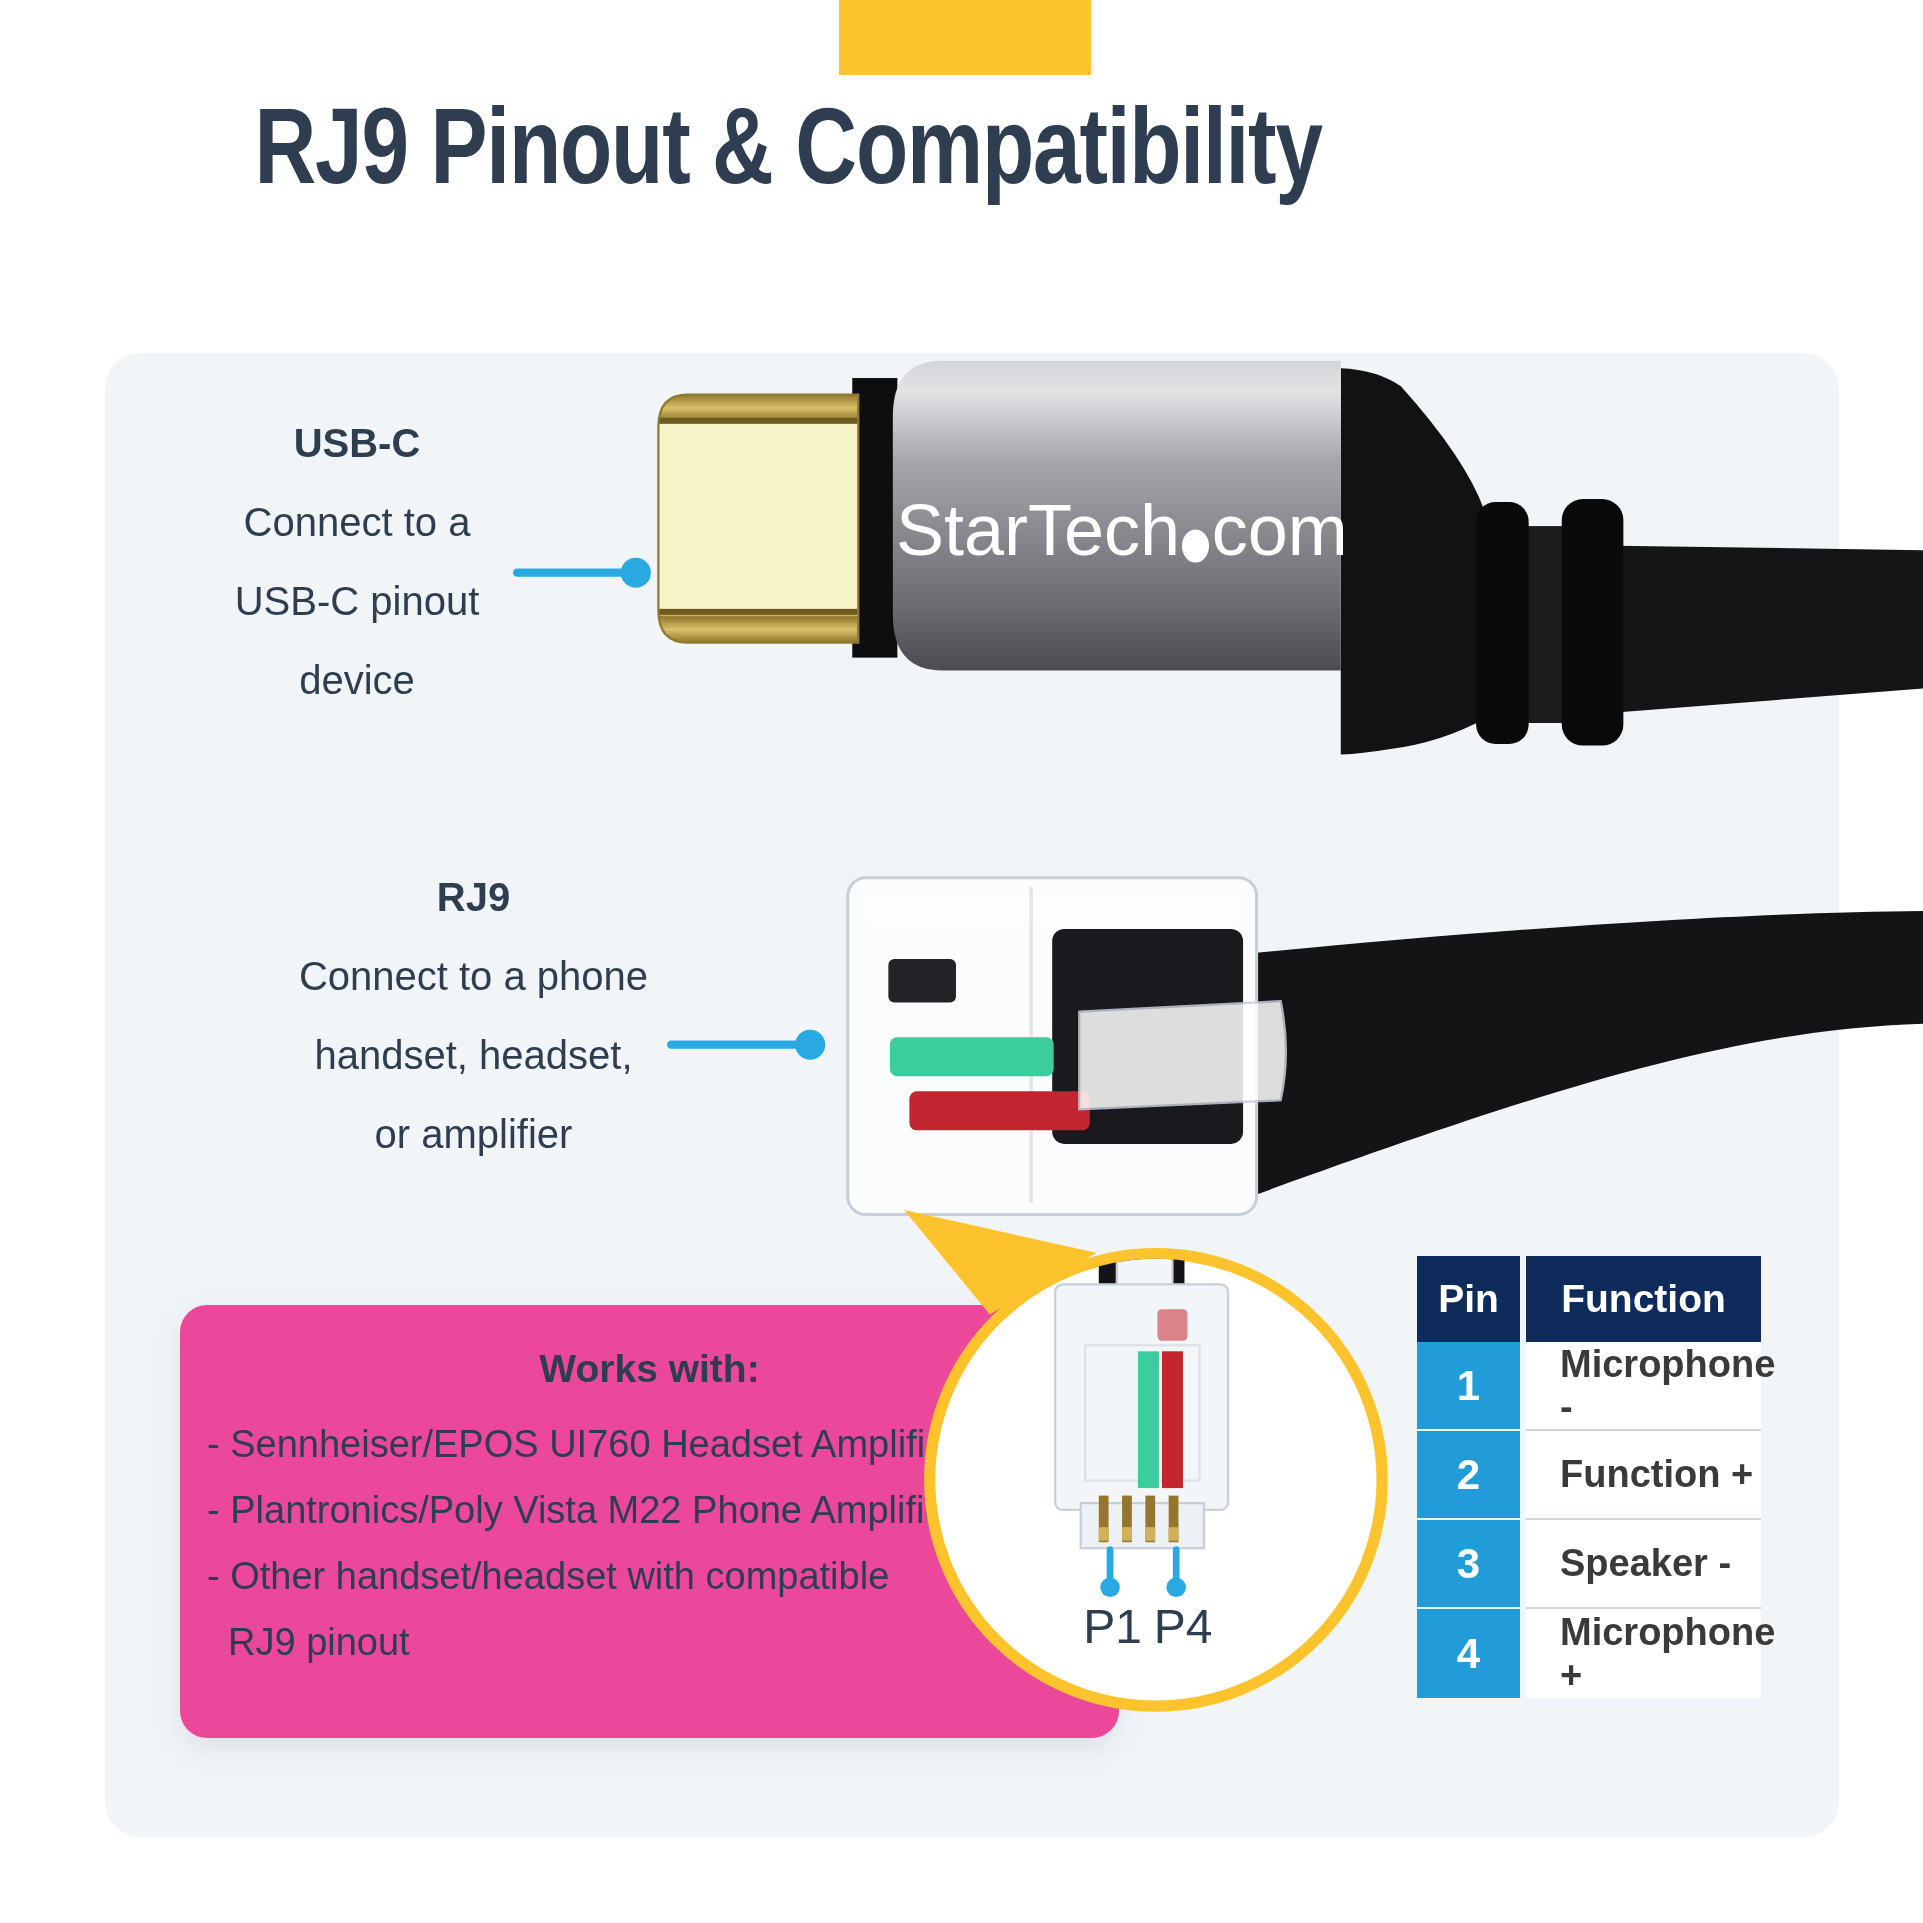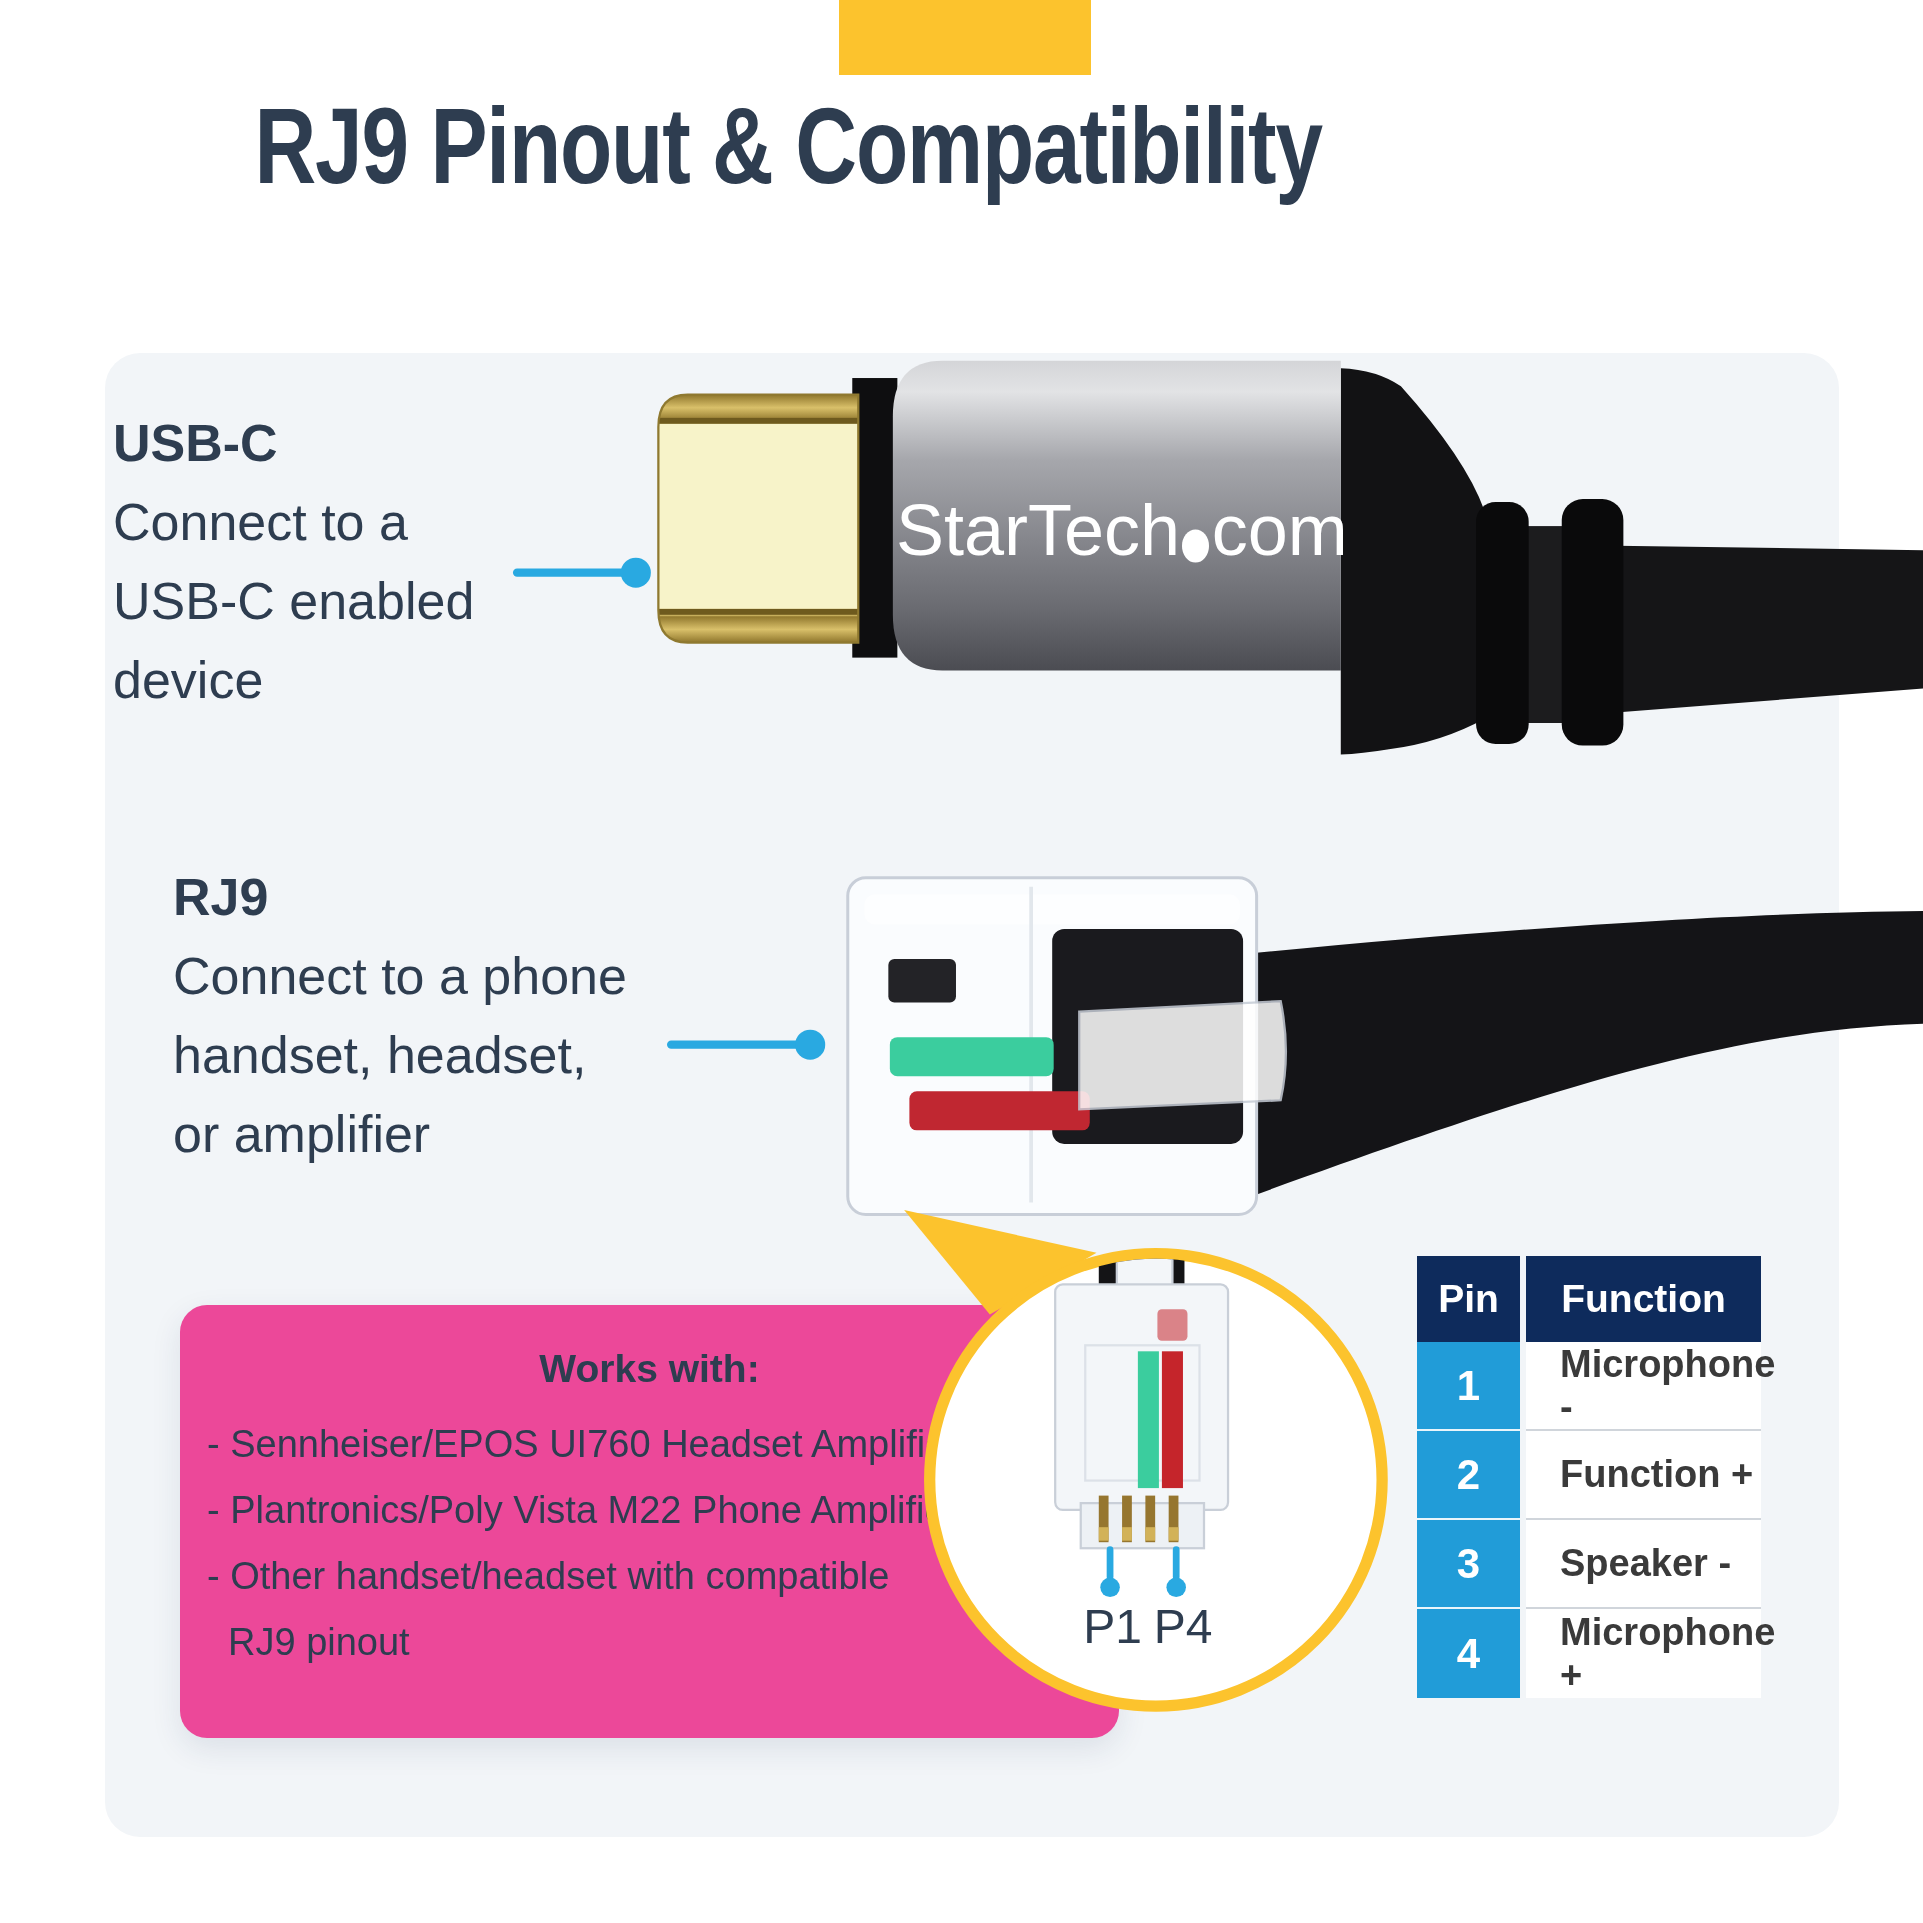--- a/index.html
+++ b/index.html
@@ -9,21 +9,21 @@
   }
   
   .panel{position:absolute;left:105px;top:353px;width:1734px;height:1484px;
          background:#F2F5F8;border-radius:35px;}
   
   .topbar{position:absolute;left:839px;top:0;width:252px;height:75px;background:#FCC32D;}
   .title-wrap{position:absolute;left:0;top:84px;width:1576px;text-align:center;}
   .title-wrap span{display:inline-block;font-size:107px;font-weight:bold;color:#2E3D50;
                    transform:scaleX(.8);transform-origin:50% 50%;letter-spacing:-1.5px;white-space:nowrap;}
   
-  .callout{position:absolute;text-align:left;font-size:52px;line-height:79px;color:#2E3D50;}
+  .callout{position:absolute;text-align:center;font-size:40px;line-height:79px;color:#2E3D50;}
   .callout .hd{font-weight:bold;}
   .usb-callout{left:113px;top:404px;width:488px;}
   .rj9-callout{left:173px;top:858px;width:601px;}
   
   svg.scene{position:absolute;left:0;top:0;z-index:2;pointer-events:none;}
   
   .logo{position:absolute;left:896px;top:473px;width:443px;z-index:3;text-align:center;
         color:#fff;font-size:72px;font-weight:400;white-space:nowrap;margin-top:16px;}
   .logo .dot{display:inline-block;width:27px;height:33px;border-radius:50%;background:#fff;
              transform:translateY(7.5px);margin:0 2.3px;}
@@ -64,21 +64,21 @@
 
   <div class="topbar"></div>
 
   <div class="title-wrap">
     <span>RJ9 Pinout &amp; Compatibility</span>
   </div>
 
   <div class="callout usb-callout">
     <div class="hd">USB-C</div>
     <div>Connect to a</div>
-    <div>USB-C enabled</div>
+    <div>USB-C pinout</div>
     <div>device</div>
   </div>
 
   <div class="callout rj9-callout">
     <div class="hd">RJ9</div>
     <div>Connect to a phone</div>
     <div>handset, headset,</div>
     <div>or amplifier</div>
   </div>
 

